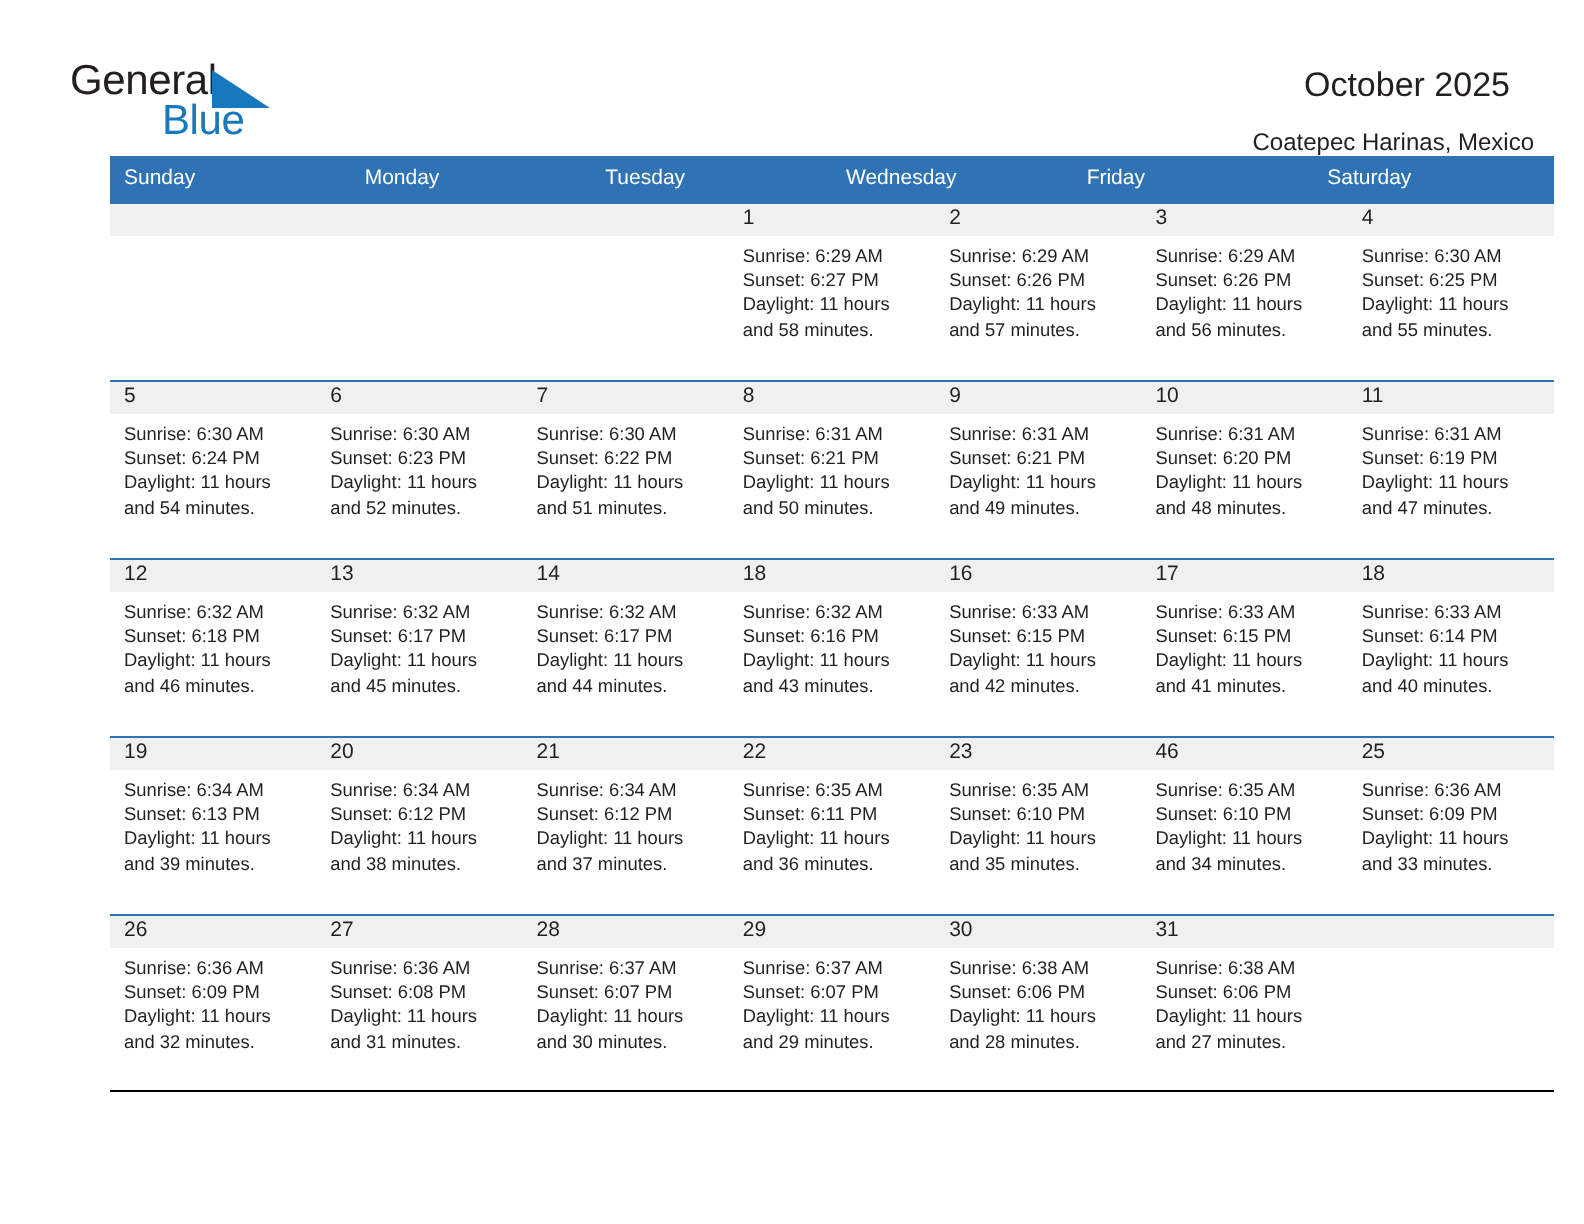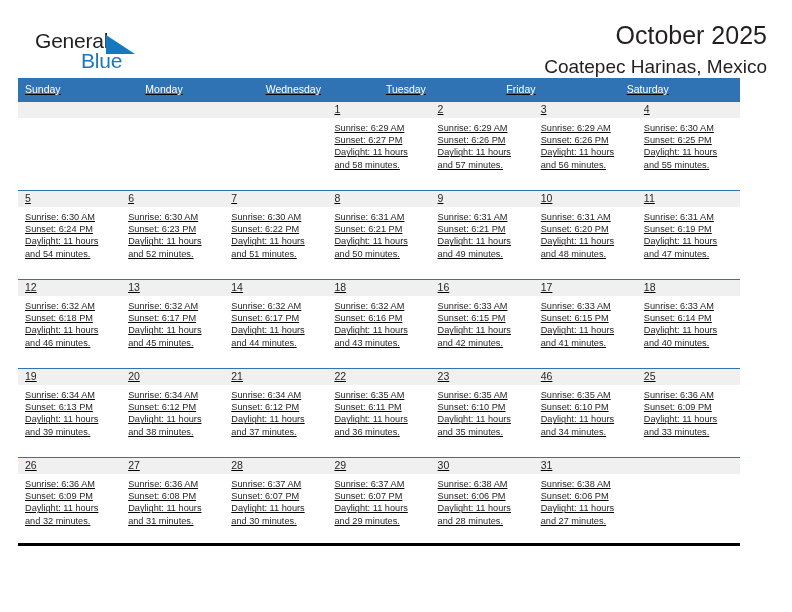--- a/index.html
+++ b/index.html
@@ -61,40 +61,39 @@
     height: 0;
     border-left: 29px solid #1878be;
     border-top: 19px solid transparent;
   }
 
   .title-block {
     text-align: right;
     padding-top: 2px;
   }
   .cal-title {
-    font-size: 25px;
+    font-size: 17px;
     color: #231f20;
     line-height: 1.1;
     font-weight: normal;
-    margin: 0;
+    margin: 12px;
   }
   .cal-subtitle {
-    font-size: 19px;
+    font-size: 12px;
     color: #231f20;
     margin: 8px 0 0 0;
     font-weight: normal;
     line-height: 1.1;
   }
 
   
   .calendar {
-    margin: 0 18px;
+    margin: 0 55px;
     width: 722px;
     box-sizing: border-box;
-    text-decoration: underline;
   }
 
   .dow-row {
     display: flex;
     background: #2f73b4;
   }
   .dow-cell {
     flex: 1 1 0;
     color: #ffffff;
     font-size: 10.5px;
@@ -103,21 +102,21 @@
     line-height: 1.2;
   }
 
   .week-row {
     display: flex;
     border-top: 1.5px solid #2f73b4;
     height: 89px;
     box-sizing: border-box;
   }
   .week-row:last-child {
-    border-bottom: 3px solid #000000;
+    border-bottom: 1px solid #000000;
   }
 
   .day-cell {
     flex: 1 1 0;
     box-sizing: border-box;
     background: #ffffff;
     display: flex;
     flex-direction: column;
     min-width: 0;
   }
@@ -169,22 +168,22 @@
       <h2 class="cal-subtitle">Coatepec Harinas, Mexico</h2>
     </div>
 
   </div>
 
   <div class="calendar">
 
     <div class="dow-row">
       <div class="dow-cell">Sunday</div>
       <div class="dow-cell">Monday</div>
+      <div class="dow-cell">Tuesday</div>
       <div class="dow-cell">Wednesday</div>
-      <div class="dow-cell">Tuesday</div>
       <div class="dow-cell">Friday</div>
       <div class="dow-cell">Saturday</div>
     </div>
 
     <div id="weeks-container">
         <div class="week-row">
           <div class="day-cell empty">
             <div class="day-num-band">
               <span class="day-num"></span>
             </div>

